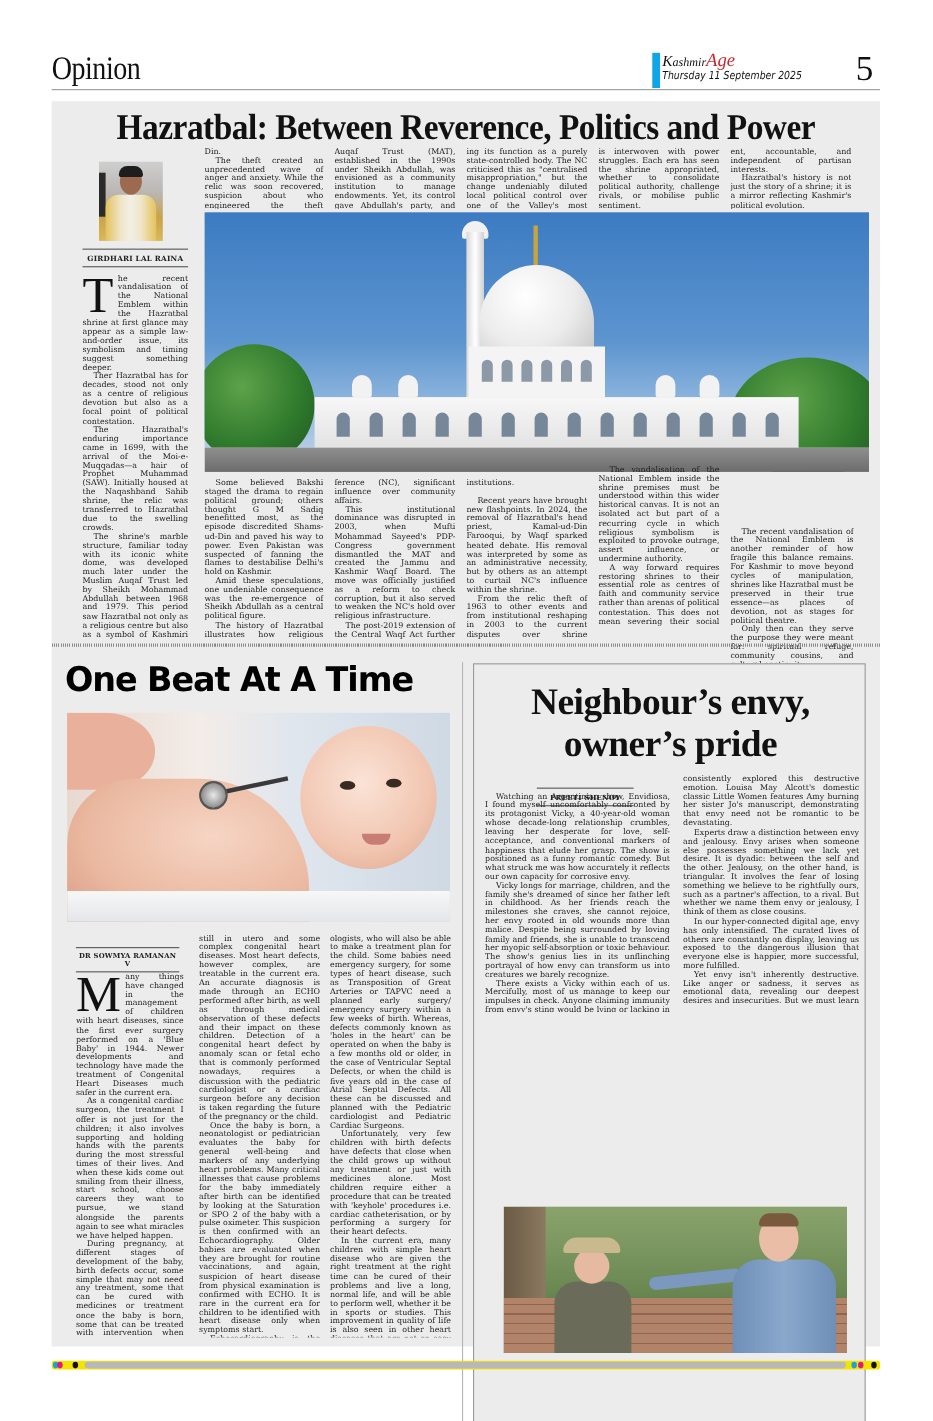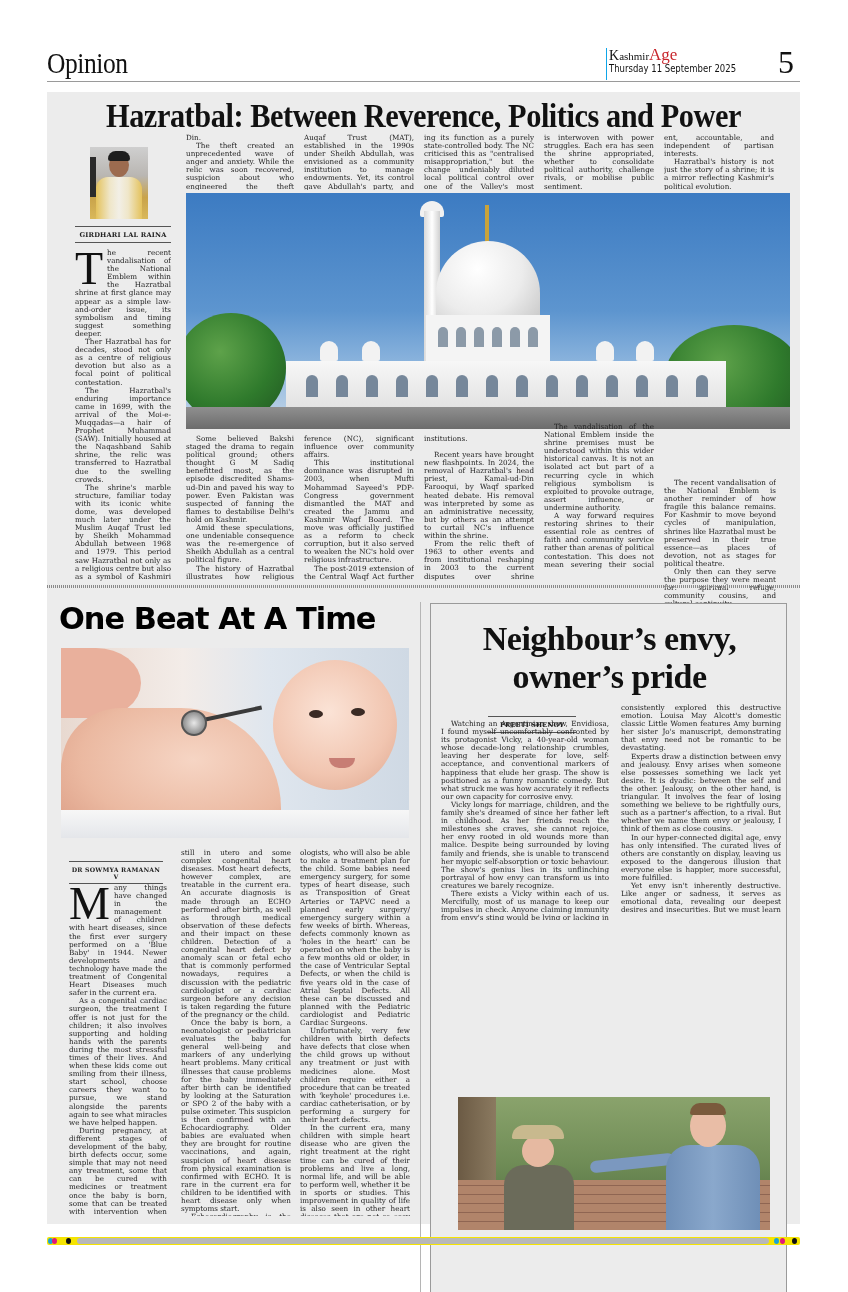--- a/index.html
+++ b/index.html
@@ -1,21 +1,21 @@
 <!DOCTYPE html>
 <html><head>
 <meta charset="utf-8">
 <style>
   * { box-sizing: border-box; margin: 0; padding: 0; }
   html, body { width: 848px; height: 1292px; background: #ffffff; overflow: hidden; }
   body { position: relative; font-family: "DejaVu Serif", serif; color: #222; }
 
   .masthead { position: absolute; left: 47px; top: 44px; width: 753px; height: 38px; border-bottom: 1px solid #9a9a9a; }
   .section-name { position: absolute; left: 0; top: 2px; font-family: "Liberation Serif", serif; font-size: 30px; color: #111; letter-spacing: -0.5px; transform: scaleX(0.85); transform-origin: left; }
-  .brand { position: absolute; left: 559px; top: 4px; border-left: 1px solid #0ea5e9; padding-left: 2px; height: 32px; }
+  .brand { position: absolute; left: 546px; top: 4px; border-left: 7px solid #0ea5e9; padding-left: 2px; height: 32px; font-style: italic; }
   .brand-name { font-family: "Liberation Serif", serif; font-size: 11px; color: #111; line-height: 13px; }
   .brand-name .k { font-size: 14px; }
   .brand-name .age { color: #c8272d; font-size: 17px; }
   .brand-date { font-family: "DejaVu Sans", sans-serif; font-size: 10px; color: #111; transform: scaleX(0.85); transform-origin: left; white-space: nowrap; line-height: 12px; }
   .page-number { position: absolute; right: 6px; top: 0px; font-family: "Liberation Serif", serif; font-size: 32px; color: #111; }
 
   .panel { position: absolute; left: 47px; top: 92px; width: 753px; height: 1132px; background: #ececec; }
 
   .headline-1 { position: absolute; left: 0; top: 6px; width: 753px; text-align: center; font-family: "Liberation Serif", serif; font-weight: bold; font-size: 33px; color: #111; letter-spacing: -0.5px; transform: scaleX(0.92); }
 

